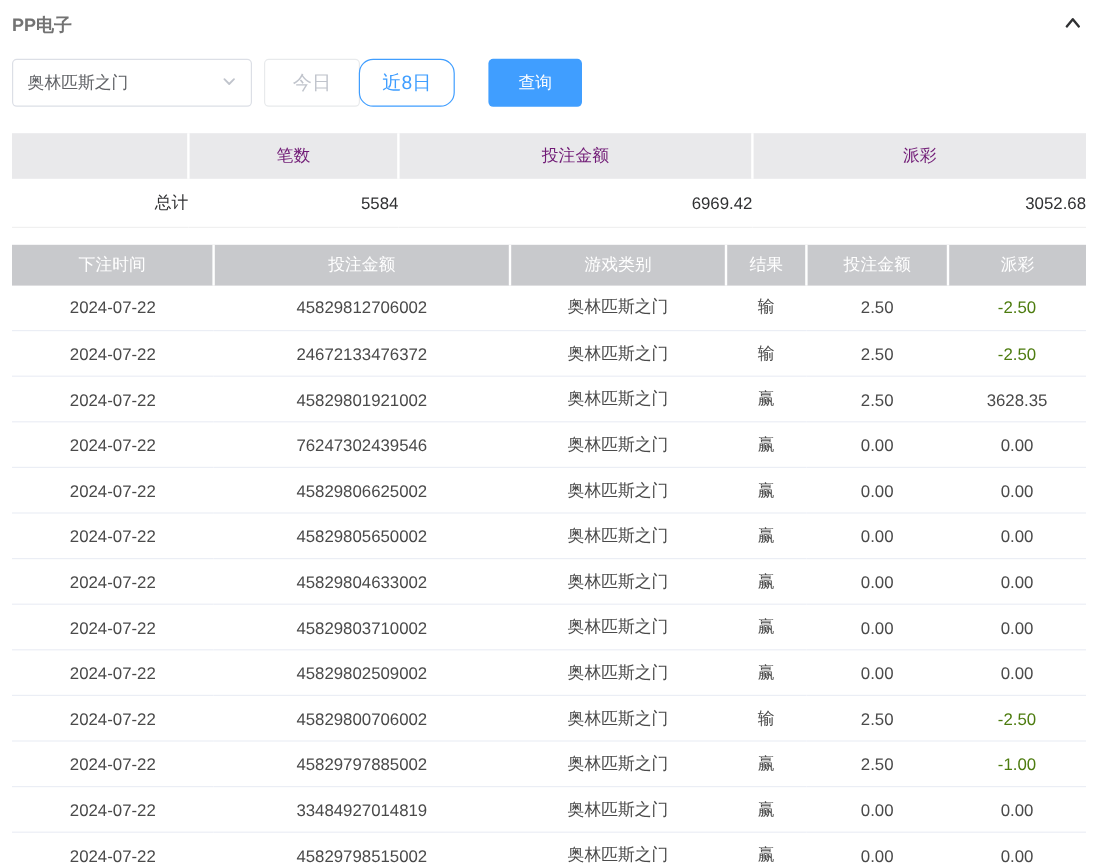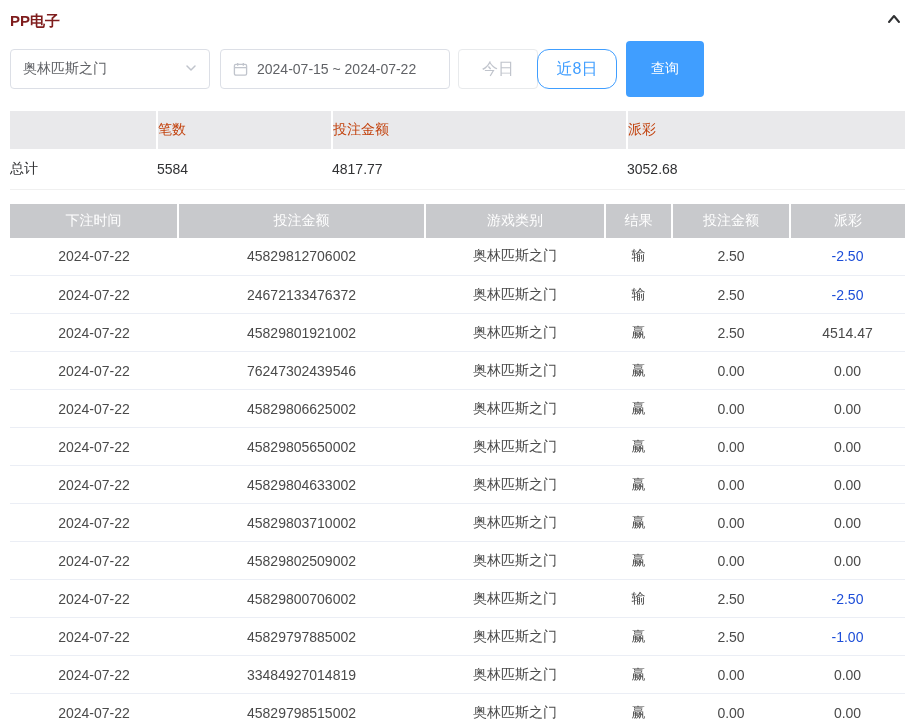--- a/index.html
+++ b/index.html
@@ -10,21 +10,21 @@
     color: #303133;
     overflow: hidden;
   }
   .panel { padding: 10px; }
 
   
   .panel-header {
     display: flex; justify-content: space-between; align-items: center;
     height: 22px; margin-bottom: 17px;
   }
-  .panel-title { font-size: 15px; font-weight: bold; color: #7f1d1d; }
+  .panel-title { font-size: 15px; font-weight: bold; color: #737373; }
   .collapse-btn { cursor: pointer; display: flex; align-items: center; padding: 2px; }
 
   
   .filters { display: flex; align-items: center; height: 40px; margin-bottom: 22px; }
   .select-box, .date-box {
     height: 40px; border: 1px solid #dcdfe6; border-radius: 4px;
     display: flex; align-items: center; padding: 0 12px;
     font-size: 14px; color: #606266; background: #fff; cursor: pointer;
   }
   .select-box { width: 200px; justify-content: space-between; margin-right: 10px; }
@@ -35,51 +35,52 @@
     width: 80px; height: 40px; background: #fff;
     border: 1px solid #e8eaec; border-radius: 4px;
     font-size: 16px; color: #c0c4cc; cursor: pointer; margin-left: -1px;
     font-family: inherit;
   }
   .btn-group button:first-child { margin-left: 0; }
   .btn-group button.active {
     color: #409eff; border-color: #409eff; position: relative; z-index: 2; border-radius: 12px;
   }
   .query-btn {
-    width: 78px; height: 56px; background: #409eff; color: #fff;
+    width: 78px; height: 40px; background: #409eff; color: #fff;
     border: none; border-radius: 4px; font-size: 14px; cursor: pointer;
     font-family: Liberation Serif, serif;
+    margin-left: 19px;
   }
 
   
   table { width: 100%; border-collapse: collapse; table-layout: fixed; }
   table.summary { margin-bottom: 14px; font-size: 14px; }
   table.summary th {
-    background: #e9e9eb; height: 38px; font-weight: 400; color: #c2410c;
-    text-align: left; border-right: 2px solid #fff;
+    background: #e9e9eb; height: 38px; font-weight: 400; color: #701a75;
+    text-align: center; border-right: 2px solid #fff;
   }
   table.summary th:last-child { border-right: none; }
   table.summary td {
-    height: 40px; text-align: left; color: #303133;
+    height: 40px; text-align: right; color: #303133;
     border-bottom: 1px solid #f0f0f0;
   }
 
   
   table.main { font-size: 14px; }
   table.main th {
     background: #c8c9cc; color: #ffffff; height: 34px; font-weight: 400;
     text-align: center; border-right: 2px solid #fff;
   }
   table.main th:last-child { border-right: none; }
   table.main td {
     height: 38px; text-align: center; color: #4a4a4a;
     border-bottom: 1px solid #ebeef5; background: #fff;
     overflow: hidden; white-space: nowrap;
   }
-  table.main td.neg { color: #1d4ed8; }
+  table.main td.neg { color: #4d7c0f; }
 </style>
 </head>
 <body>
 
 <div class="panel">
 
   <div class="panel-header">
     <span class="panel-title">PP电子</span>
     <span class="collapse-btn">
       <span>
@@ -93,31 +94,20 @@
   <div class="filters">
     <div class="select-box">
       <span>奥林匹斯之门</span>
       <span>
         <svg width="12" height="12" viewBox="0 0 12 12">
             <path d="M2 4 L6 8 L10 4" stroke="#c0c4cc" stroke-width="1.5" fill="none" stroke-linecap="round" stroke-linejoin="round"></path>
           </svg>
       </span>
     </div>
 
-    <div class="date-box">
-      <span class="cal-icon">
-        <svg width="15" height="15" viewBox="0 0 16 16">
-            <rect x="1.5" y="2.5" width="13" height="11.5" rx="1.5" stroke="#c0c4cc" stroke-width="1.4" fill="none"></rect>
-            <line x1="1.5" y1="6" x2="14.5" y2="6" stroke="#c0c4cc" stroke-width="1.4"></line>
-            <line x1="5" y1="1" x2="5" y2="4" stroke="#c0c4cc" stroke-width="1.4"></line>
-            <line x1="11" y1="1" x2="11" y2="4" stroke="#c0c4cc" stroke-width="1.4"></line>
-          </svg>
-      </span>
-      <span>2024-07-15 ~ 2024-07-22</span>
-    </div>
 
     <div class="btn-group">
       <button>今日</button>
       <button class="active">近8日</button>
     </div>
 
     <button class="query-btn">查询</button>
   </div>
 
   <table class="summary">
@@ -132,21 +122,21 @@
         <th></th>
         <th>笔数</th>
         <th>投注金额</th>
         <th>派彩</th>
       </tr>
     </thead>
     <tbody>
       <tr>
         <td>总计</td>
         <td>5584</td>
-        <td>4817.77</td>
+        <td>6969.42</td>
         <td>3052.68</td>
       </tr>
     </tbody>
   </table>
 
   <table class="main">
     <colgroup>
         <col style="width:168px">
         <col style="width:247px">
         <col style="width:180px">
@@ -180,21 +170,21 @@
     <td>输</td>
     <td>2.50</td>
     <td class="neg">-2.50</td>
   </tr>
         <tr>
     <td>2024-07-22</td>
     <td>45829801921002</td>
     <td>奥林匹斯之门</td>
     <td>赢</td>
     <td>2.50</td>
-    <td>4514.47</td>
+    <td>3628.35</td>
   </tr>
         <tr>
     <td>2024-07-22</td>
     <td>76247302439546</td>
     <td>奥林匹斯之门</td>
     <td>赢</td>
     <td>0.00</td>
     <td>0.00</td>
   </tr>
         <tr>

